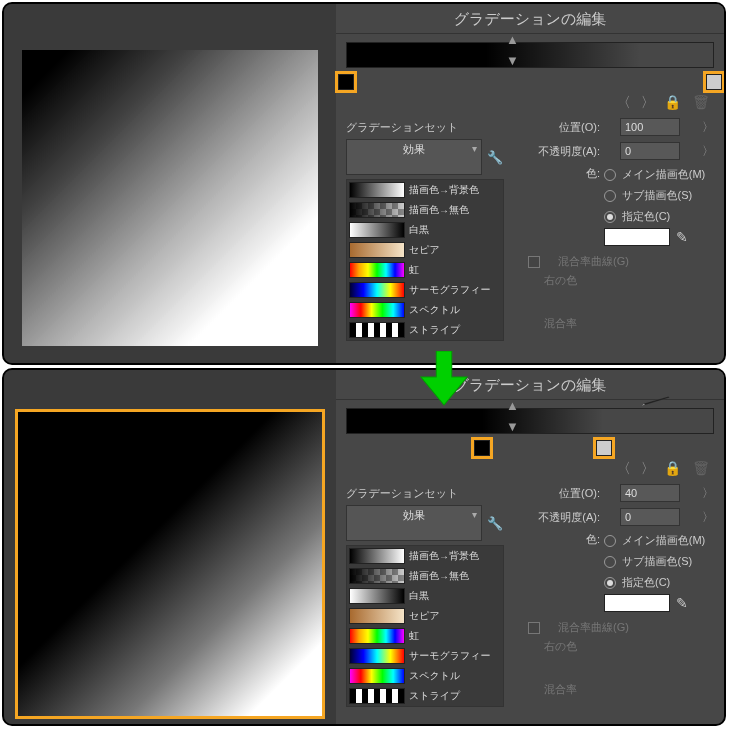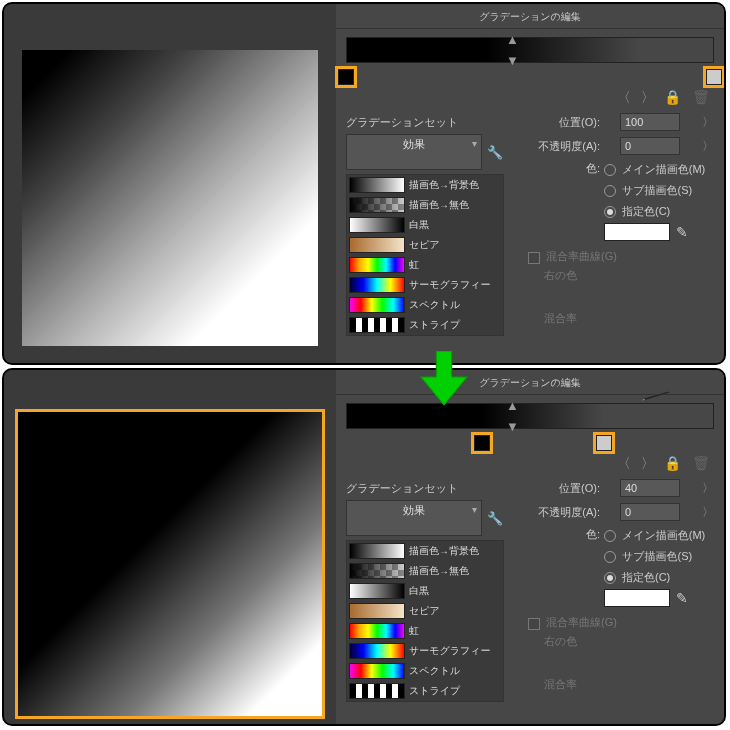--- a/index.html
+++ b/index.html
@@ -5,21 +5,21 @@
   * { box-sizing: border-box; margin: 0; padding: 0; font-family: "Meiryo", sans-serif; }
   body { background: #fff; width: 730px; height: 730px; overflow: hidden; }
   .frame { position: absolute; border: 2px solid #000; border-radius: 10px; background: #252525; overflow: hidden; }
   .frame.top { left: 2px; top: 2px; width: 724px; height: 363px; }
   .frame.bot { left: 2px; top: 368px; width: 724px; height: 358px; }
   
   .preview-area { position: absolute; left: 0; top: 0; width: 332px; height: 100%; background: #3a3a3a; }
   .preview { position: absolute; background: #fff; }
   
   .panel { position: absolute; left: 332px; top: 0; right: 0; bottom: 0; background: #474747; color: #bbb; font-size: 11px; }
-  .panel-title { text-align: center; padding: 6px 0 4px; font-size: 10px; color: #ccc; background: #474747; border-bottom: 1px solid #333; }
+  .panel-title { text-align: center; padding: 6px 0 4px; font-size: 15px; color: #ccc; background: #474747; border-bottom: 1px solid #333; }
   
   .grad-bar-wrap { position: relative; margin: 8px 10px 0; height: 48px; }
   .grad-bar { height: 26px; border: 1px solid #222; position: relative; overflow: hidden; }
   .checker { background-image:
     linear-gradient(45deg,#888 25%,transparent 25%),
     linear-gradient(-45deg,#888 25%,transparent 25%),
     linear-gradient(45deg,transparent 75%,#888 75%),
     linear-gradient(-45deg,transparent 75%,#888 75%);
     background-size:12px 12px; background-position:0 0,0 6px,6px -6px,-6px 0; background-color:#ccc; }
   
@@ -48,21 +48,21 @@
   .num-box { width:60px; height:18px; background:#585858; border:1px solid #333; color:#ddd; padding:0 4px; line-height:16px; font-size:11px; }
   .arrow-r { color:#999; font-size:12px; padding-left:2px; cursor:pointer;}
   
   .radio-row { display:flex; align-items:center; gap:6px; margin:6px 0 2px 86px; font-size:11px; color:#ccc;}
   .radio-dot { width:12px; height:12px; border-radius:50%; border:1px solid #999; display:inline-block; position:relative; flex-shrink:0;}
   .radio-dot.on::after { content:""; position:absolute; inset:2px; background:#ddd; border-radius:50%;}
   .color-well-row { display:flex; align-items:center; gap:6px; margin:4px 0 6px 86px;}
   .color-well { width:66px; height:18px; background:#fff; border:1px solid #222;}
   .eyedrop { color:#ccc; font-size:14px; cursor:pointer;}
   
-  .chk-row { display:flex; align-items:flex-end; gap:6px; margin:8px 0 4px 10px; font-size:11px; color:#999;}
+  .chk-row { display:flex; align-items:center; gap:18px; margin:8px 0 4px 10px; font-size:11px; color:#999;}
   .chk { width:12px; height:12px; border:1px solid #777; background:#444;}
   .dim { color:#777; }
   
   .arrow-down { position:absolute; left:419px; top:351px; z-index:20; font-size:66px; color:#00d000; font-weight:bold; line-height:1; transform:scaleX(1.1);}
   
   .preview-highlight { position:absolute; border:3px solid #f5a623; pointer-events:none;}
   
   .stylus { position:absolute; width:110px; height:10px; pointer-events:none; }
 
   .side-icons { position:absolute; display:flex; flex-direction:column; gap:6px; color:#999; font-size:13px;}

